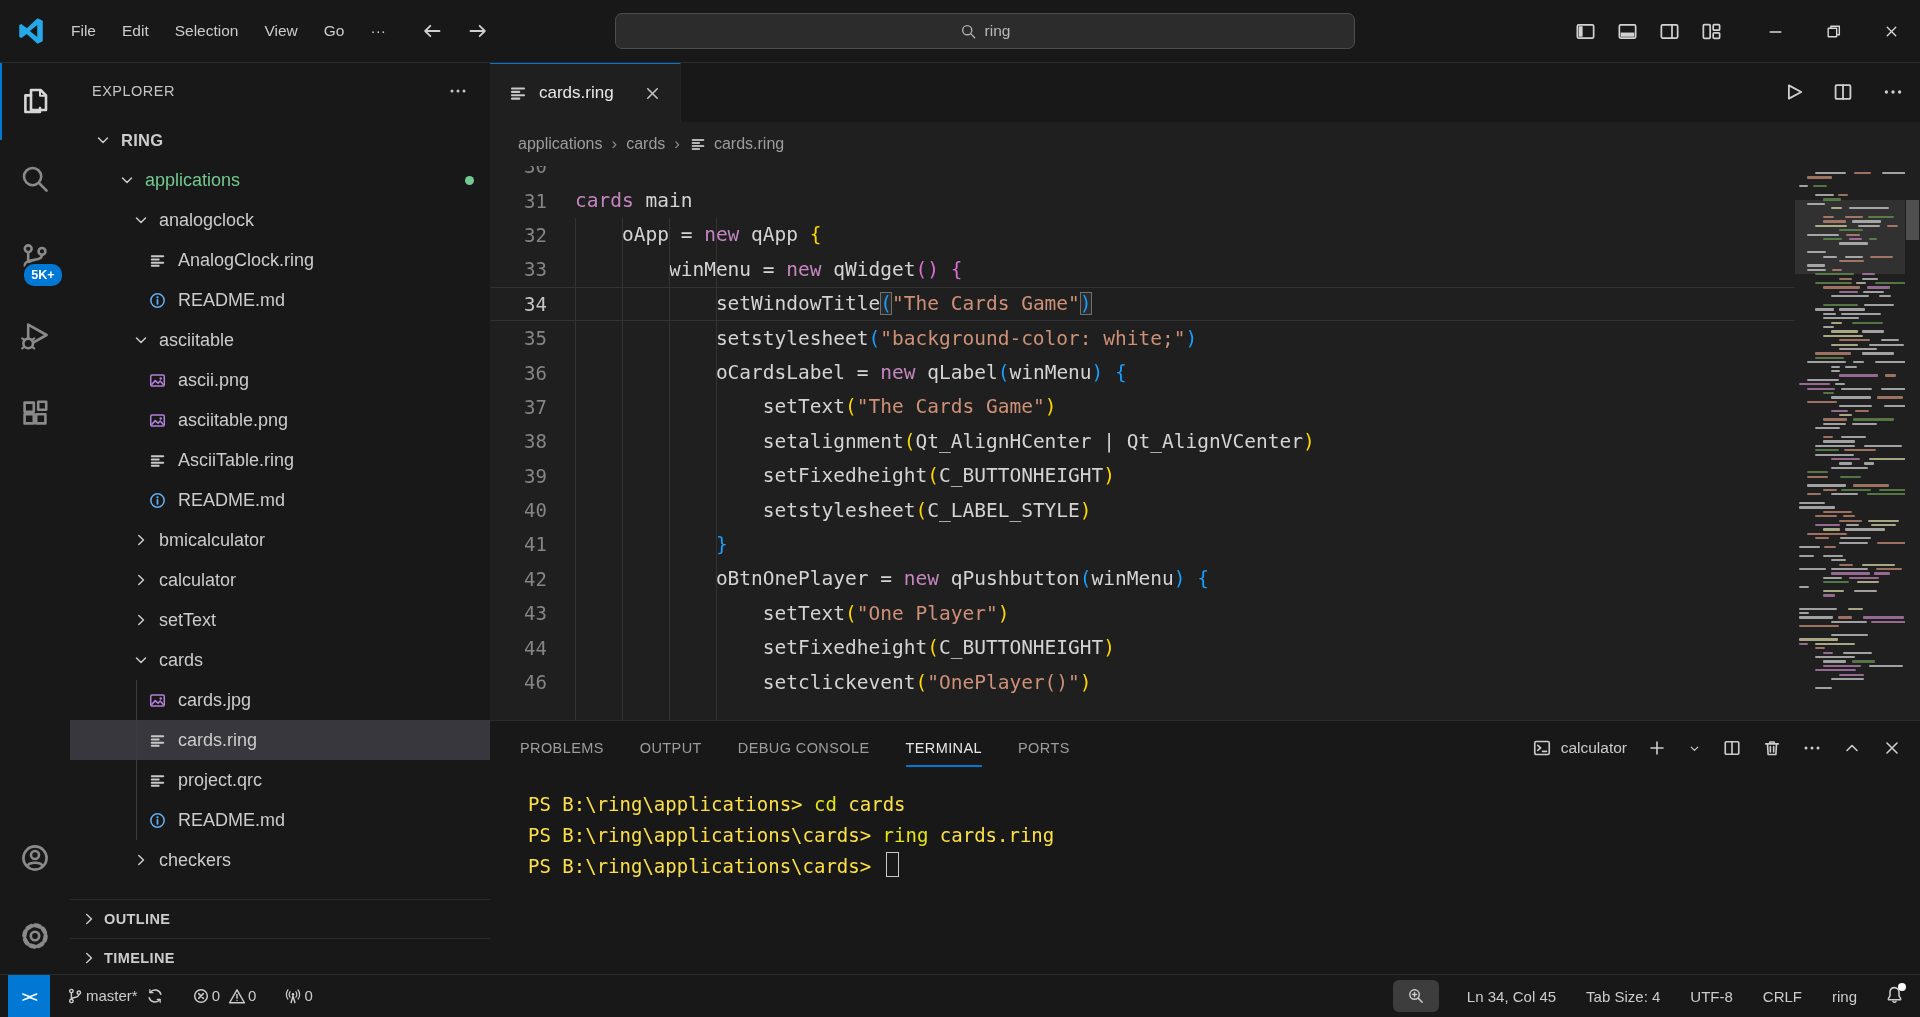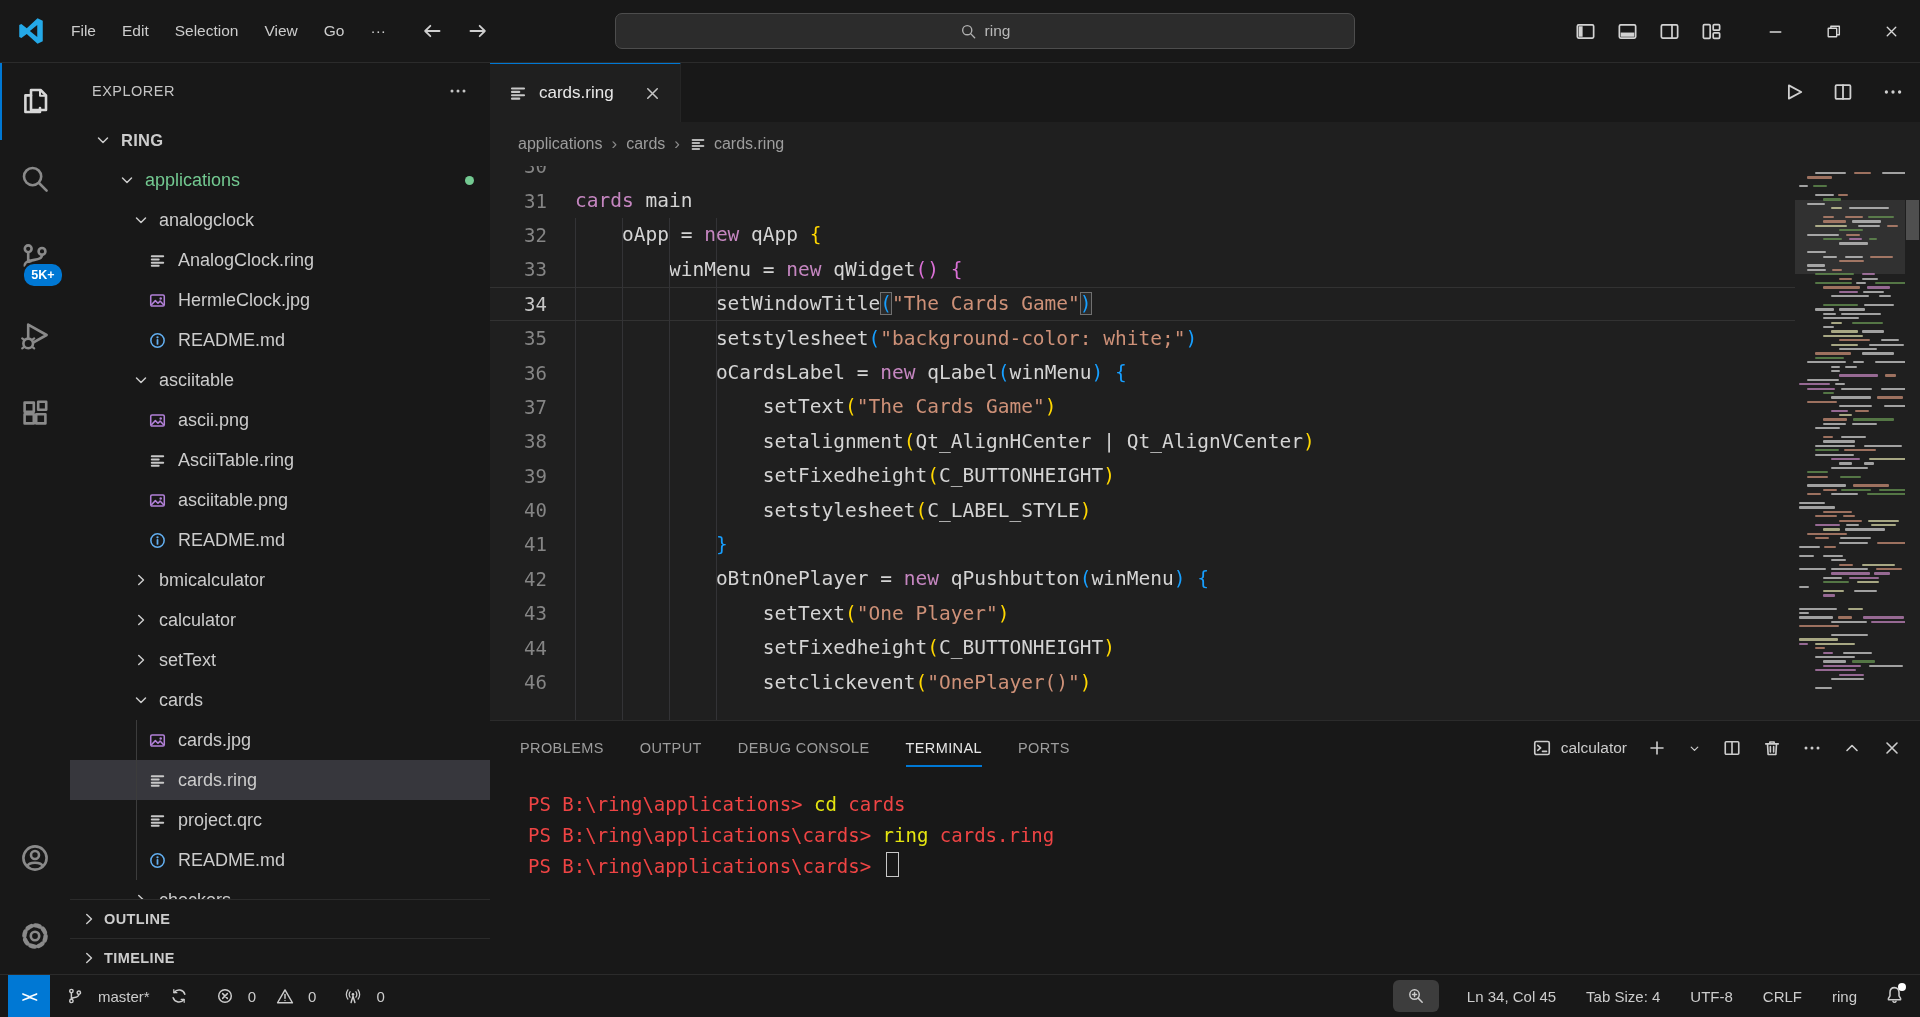--- a/index.html
+++ b/index.html
@@ -105,32 +105,32 @@
 .ptab{font-size:14.5px;letter-spacing:.4px;color:#9d9d9d;height:54px;display:flex;
 align-items:center;position:relative;cursor:pointer}
 .ptab.active{color:#e7e7e7}
 .ptab.active::after{content:"";position:absolute;left:0;right:0;bottom:8px;height:2px;background:#0078d4}
 #pactions{margin-left:auto;display:flex;align-items:center;gap:20px;color:#cccccc}
 #pactions .ic{width:20px;height:20px;cursor:pointer}
 #shell-item{display:flex;align-items:center;gap:9px;font-size:15.5px;color:#cccccc;cursor:pointer}
 #shell-item .ic{width:20px;height:20px}
 #terminal{padding:14px 0 0 38px;font-family:"DejaVu Sans Mono",monospace;font-size:19px;
 line-height:31px;color:#cccccc;cursor:text}
-.t-pl{color:#ef4444}.t-cmd{color:#e5e510}
+.t-pl{color:#fde047}.t-cmd{color:#e5e510}
 #term-cursor{display:inline-block;width:11px;height:23px;border:1px solid #c8c8c8;
 vertical-align:-4px;margin-left:3px}
 
 
 #statusbar{position:absolute;left:0;right:0;bottom:0;height:42px;background:#181818;
 border-top:1px solid #2b2b2b;display:flex;align-items:center;font-size:15px;color:#cccccc;z-index:5}
 #remote{position:absolute;left:8px;top:0;bottom:0;width:42px;background:#0078d4;color:#fff;
 display:flex;align-items:center;justify-content:center;font-weight:700;font-size:15px;
 letter-spacing:-1.5px;cursor:pointer}
 #sb-left{display:flex;align-items:center;gap:24px;margin-left:64px}
-.sb-item{display:flex;align-items:center;gap:14px;cursor:pointer;padding:0 2px}
+.sb-item{display:flex;align-items:flex-start;gap:2px;cursor:pointer;padding:0 2px}
 .sb-item .ic{width:18px;height:18px;color:#cccccc}
 #sb-right{margin-left:auto;display:flex;align-items:center;gap:26px;margin-right:16px}
 #zoom-btn{width:46px;height:32px;background:#3d3d3d;border-radius:6px;display:flex;
 align-items:center;justify-content:center;cursor:pointer}
 #zoom-btn .ic{width:18px;height:18px}
 #bell-wrap{position:relative;cursor:pointer}
 #bell-wrap .ic{width:19px;height:19px}
 #bell-dot{position:absolute;right:-2px;top:-2px;width:8px;height:8px;border-radius:50%;background:#fff}
 </style>
 </head>
@@ -342,74 +342,64 @@
       </div>
       <div class="row d3">
         <span class="ficon ic" style="color: rgb(200, 200, 200);">
           <svg viewBox="0 0 16 16" fill="none" stroke="currentColor" stroke-width="1.3" stroke-linecap="round" stroke-linejoin="round">
             <path d="M3.2 4.4h9.6M3.2 7.1h5.8M3.2 9.8h9.6M3.2 12.5h5.8" stroke-width="1.7"></path>
           </svg>
         </span>
         <span>AnalogClock.ring</span>
       </div>
       <div class="row d3">
+        <span class="ficon ic" style="color: rgb(98, 174, 239);">
+          <svg viewBox="0 0 16 16" fill="none" stroke="currentColor" stroke-width="1.3" stroke-linecap="round" stroke-linejoin="round">
+            <circle cx="8" cy="8" r="5.6"></circle>
+            <circle cx="8" cy="5.3" r=".95" fill="currentColor" stroke="none"></circle>
+            <path d="M8 7.4v3.5" stroke-width="1.5"></path>
+          </svg>
+        </span>
+        <span>README.md</span>
+      </div>
+      <div class="row d2">
+        <span class="chev ic">
+          <svg viewBox="0 0 16 16" fill="none" stroke="currentColor" stroke-width="1.3" stroke-linecap="round" stroke-linejoin="round">
+            <path d="M4 6.2l4 4 4-4"></path>
+          </svg>
+        </span>
+        <span>asciitable</span>
+      </div>
+      <div class="row d3">
         <span class="ficon ic" style="color: rgb(177, 128, 215);">
           <svg viewBox="0 0 16 16" fill="none" stroke="currentColor" stroke-width="1.3" stroke-linecap="round" stroke-linejoin="round">
             <rect x="2.3" y="3.3" width="11.4" height="9.4" rx="1.1"></rect>
             <circle cx="10.7" cy="6.3" r="1.05" fill="currentColor" stroke="none"></circle>
             <path d="M3.1 11.4l3.1-3.3 2.2 2.2 1.8-1.8 2.7 2.9"></path>
           </svg>
         </span>
-        <span>HermleClock.jpg</span>
-      </div>
-      <div class="row d3">
-        <span class="ficon ic" style="color: rgb(98, 174, 239);">
-          <svg viewBox="0 0 16 16" fill="none" stroke="currentColor" stroke-width="1.3" stroke-linecap="round" stroke-linejoin="round">
-            <circle cx="8" cy="8" r="5.6"></circle>
-            <circle cx="8" cy="5.3" r=".95" fill="currentColor" stroke="none"></circle>
-            <path d="M8 7.4v3.5" stroke-width="1.5"></path>
-          </svg>
-        </span>
-        <span>README.md</span>
-      </div>
-      <div class="row d2">
-        <span class="chev ic">
-          <svg viewBox="0 0 16 16" fill="none" stroke="currentColor" stroke-width="1.3" stroke-linecap="round" stroke-linejoin="round">
-            <path d="M4 6.2l4 4 4-4"></path>
-          </svg>
-        </span>
-        <span>asciitable</span>
+        <span>ascii.png</span>
       </div>
       <div class="row d3">
         <span class="ficon ic" style="color: rgb(177, 128, 215);">
           <svg viewBox="0 0 16 16" fill="none" stroke="currentColor" stroke-width="1.3" stroke-linecap="round" stroke-linejoin="round">
             <rect x="2.3" y="3.3" width="11.4" height="9.4" rx="1.1"></rect>
             <circle cx="10.7" cy="6.3" r="1.05" fill="currentColor" stroke="none"></circle>
             <path d="M3.1 11.4l3.1-3.3 2.2 2.2 1.8-1.8 2.7 2.9"></path>
           </svg>
         </span>
-        <span>ascii.png</span>
+        <span>asciitable.png</span>
       </div>
       <div class="row d3">
         <span class="ficon ic" style="color: rgb(200, 200, 200);">
           <svg viewBox="0 0 16 16" fill="none" stroke="currentColor" stroke-width="1.3" stroke-linecap="round" stroke-linejoin="round">
             <path d="M3.2 4.4h9.6M3.2 7.1h5.8M3.2 9.8h9.6M3.2 12.5h5.8" stroke-width="1.7"></path>
           </svg>
         </span>
         <span>AsciiTable.ring</span>
-      </div>
-      <div class="row d3">
-        <span class="ficon ic" style="color: rgb(177, 128, 215);">
-          <svg viewBox="0 0 16 16" fill="none" stroke="currentColor" stroke-width="1.3" stroke-linecap="round" stroke-linejoin="round">
-            <rect x="2.3" y="3.3" width="11.4" height="9.4" rx="1.1"></rect>
-            <circle cx="10.7" cy="6.3" r="1.05" fill="currentColor" stroke="none"></circle>
-            <path d="M3.1 11.4l3.1-3.3 2.2 2.2 1.8-1.8 2.7 2.9"></path>
-          </svg>
-        </span>
-        <span>asciitable.png</span>
       </div>
       <div class="row d3">
         <span class="ficon ic" style="color: rgb(98, 174, 239);">
           <svg viewBox="0 0 16 16" fill="none" stroke="currentColor" stroke-width="1.3" stroke-linecap="round" stroke-linejoin="round">
             <circle cx="8" cy="8" r="5.6"></circle>
             <circle cx="8" cy="5.3" r=".95" fill="currentColor" stroke="none"></circle>
             <path d="M8 7.4v3.5" stroke-width="1.5"></path>
           </svg>
         </span>
         <span>README.md</span>

